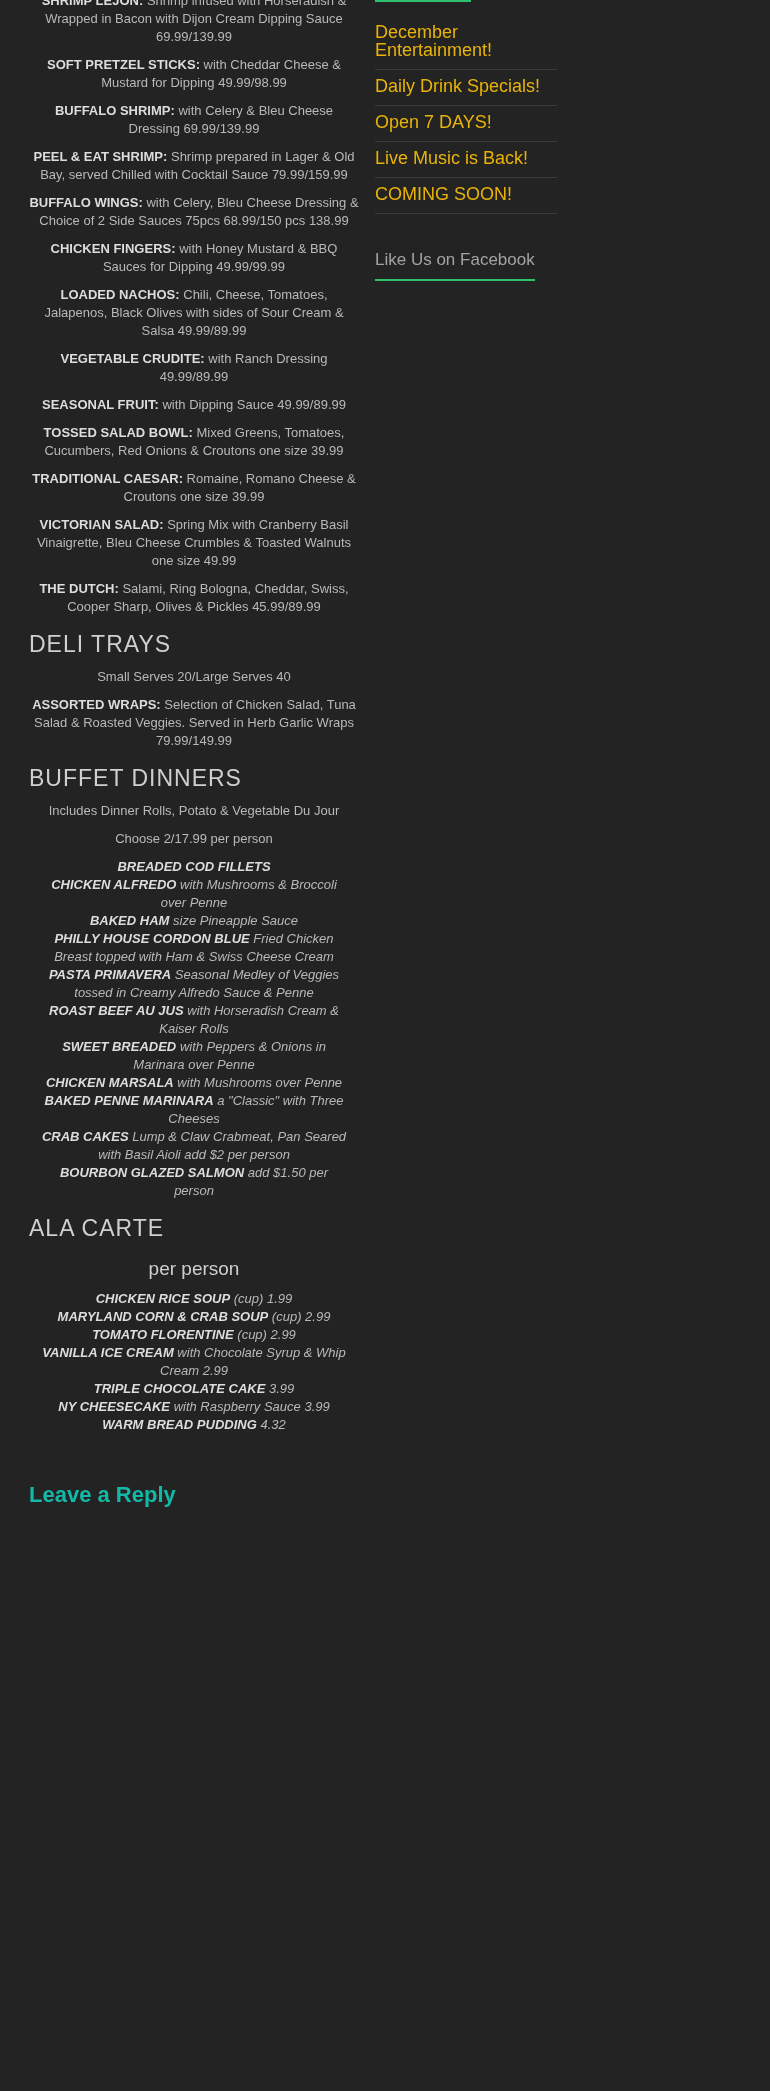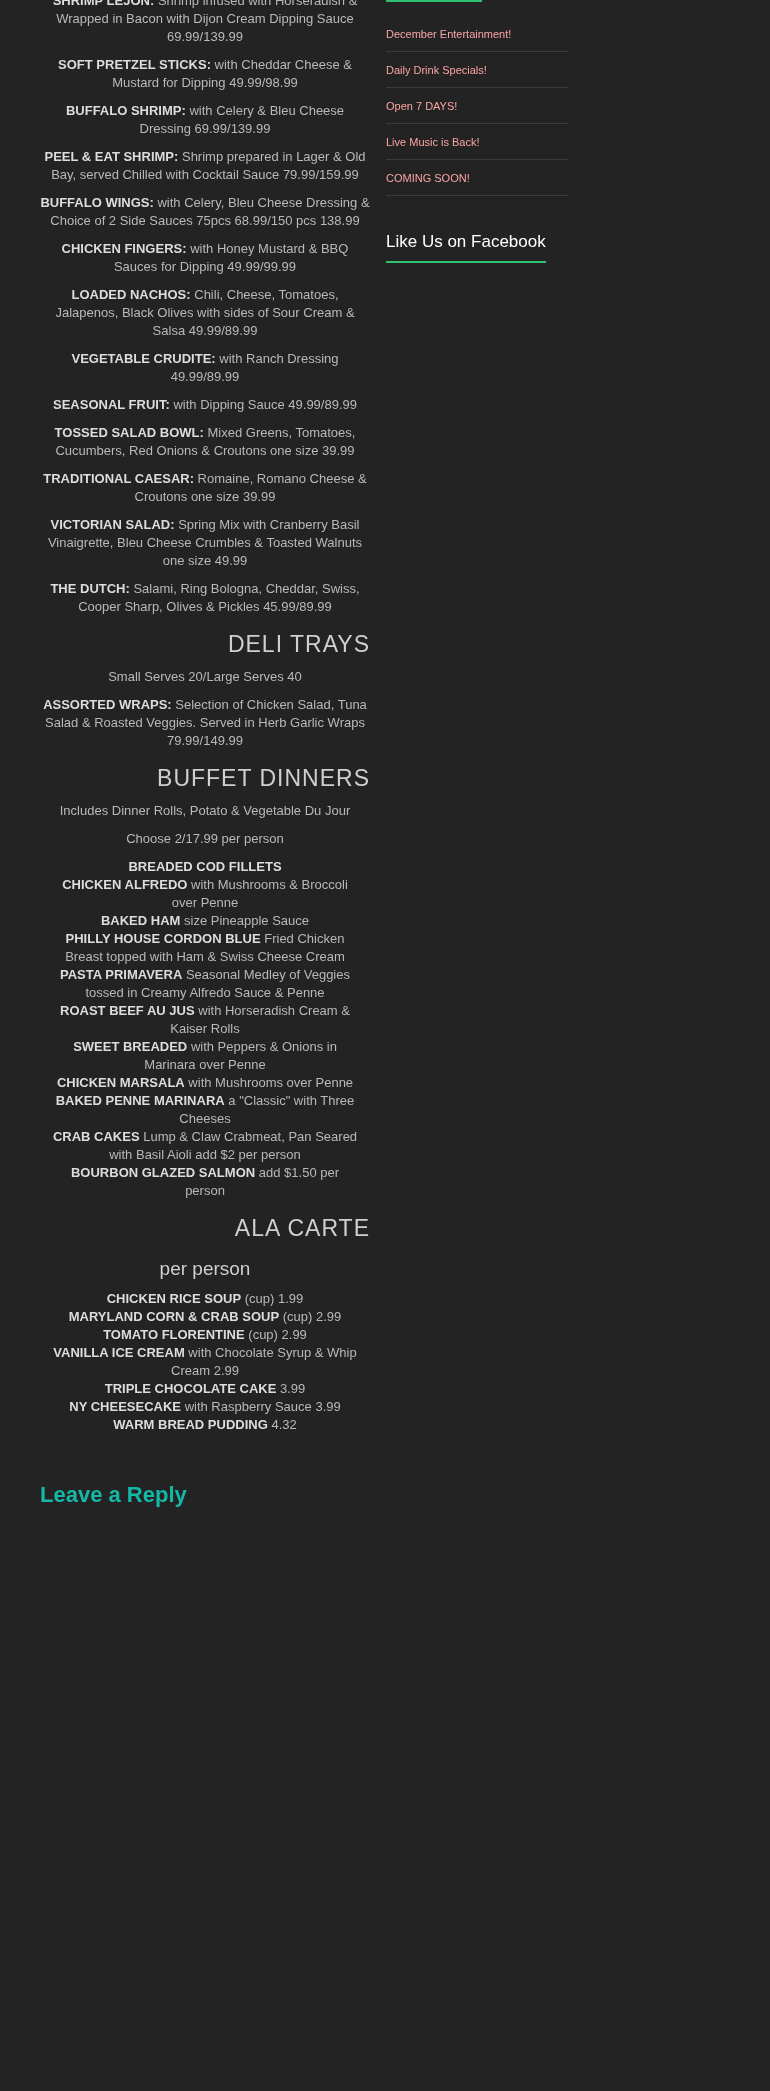--- a/index.html
+++ b/index.html
@@ -9,21 +9,21 @@
     height: 2091px;
     background: #232323;
     font-family: "Liberation Sans", "DejaVu Sans", sans-serif;
     overflow: hidden;
   }
   .page {
     width: 646px;
     height: 2091px;
     overflow: hidden;
     display: flex;
-    padding-left: 40px;
+    padding-left: 29px;
   }
   .menu-col { flex: 0 0 330px; width: 330px; }
   .sidebar  { flex: 0 0 182px; width: 182px; margin-left: 16px; }
 
   
   .menu-item, .menu-note {
     font-size: 13px;
     line-height: 18px;
     color: #b9b9b9;
     text-align: center;
@@ -31,31 +31,31 @@
   }
   .appetizer-list .menu-item:first-of-type { margin-top: -8px; } 
   .item-name { color: #dddddd; font-weight: bold; }
 
   .section-heading {
     font-size: 23px;
     font-weight: normal;
     letter-spacing: 1px;
     line-height: 28px;
     color: #cfcfcf;
-    text-align: right;
+    text-align: left;
     margin: 14px 0 10px;
   }
   .sub-heading {
     font-size: 19px;
     font-weight: normal;
     color: #cfcfcf;
     text-align: center;
     margin: 16px 0 10px;
   }
-  .tight-lines { margin: 10px 10px; }
+  .tight-lines { margin: 10px 10px; font-style: italic; }
   .menu-line {
     font-size: 13px;
     line-height: 18px;
     color: #b9b9b9;
     text-align: center;
   }
 
   .reply-heading {
     margin: 48px 0 0;
     font-size: 22px;
@@ -73,31 +73,31 @@
   .sidebar-links {
     list-style: none;
     margin: 14px 0 0;
     padding: 0;
   }
   .sidebar-links li {
     border-bottom: 1px solid #3a3a3a;
     padding: 8px 0 9px;
   }
   .sidebar-link {
-    color: #fca5a5;
+    color: #eab308;
     text-decoration: none;
-    font-size: 11px;
+    font-size: 18px;
     line-height: 16px;
     cursor: pointer;
   }
   .facebook-heading {
     margin: 36px 0 0;
     font-weight: normal;
     font-size: 17px;
-    color: #ffffff;
+    color: #a3a3a3;
   }
   .facebook-heading .fb-underline {
     display: inline-block;
     border-bottom: 2px solid #2ec16e;
     padding-bottom: 9px;
   }
 </style>
 </head>
 <body>
 

